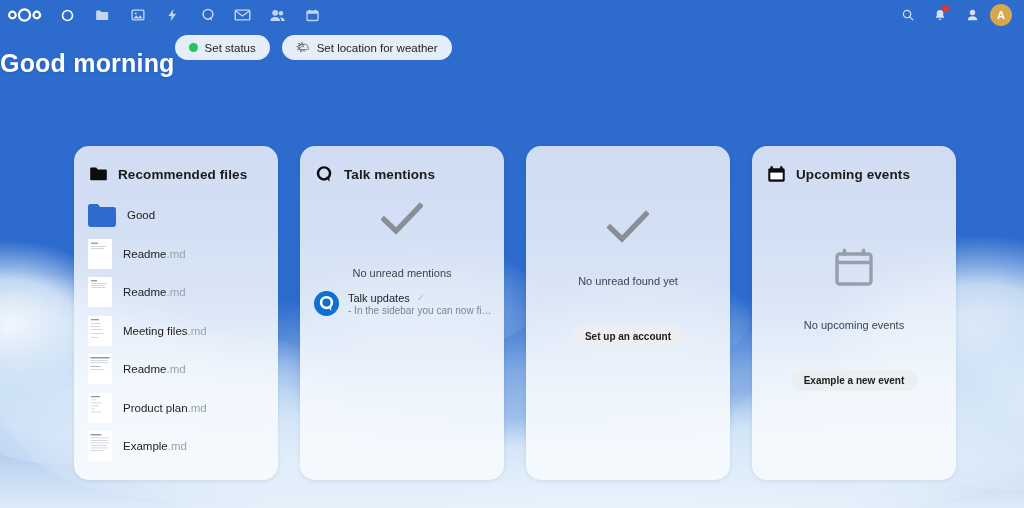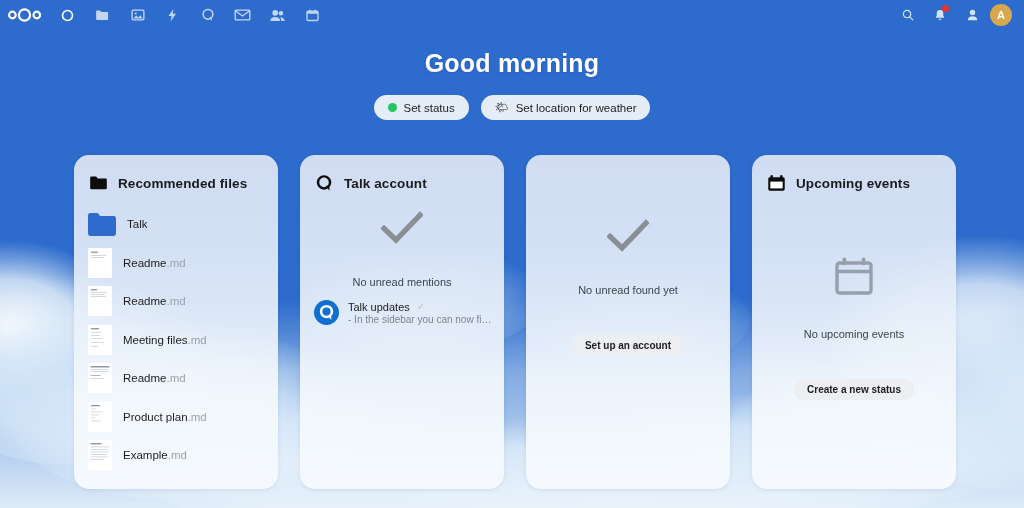--- a/index.html
+++ b/index.html
@@ -42,38 +42,38 @@
   #avatar {
     width:22px; height:22px; border-radius:50%; background:#d7a74e;
     display:flex; align-items:center; justify-content:center;
     color:#fff; font-size:11px; font-weight:600; cursor:pointer;
     margin-left:2px; margin-right:4px;
   }
 
   
   #greeting-wrap {
     position:absolute; top:0; left:0; width:1024px; z-index:20;
-    display:flex; flex-direction:column; align-items:center;
+    display:flex; flex-direction:row; align-items:center;
   }
   #greeting {
     margin-top:49px; color:#fff; font-size:25px; font-weight:bold; letter-spacing:.2px;
     text-shadow:0 1px 3px rgba(0,0,0,.10);
   }
   #status-row { margin-top:17px; display:flex; gap:12px; }
   .pill {
     height:25px; border-radius:13px; background:rgba(255,255,255,.88);
     display:flex; align-items:center; gap:7px; padding:0 14px;
     font-size:11.5px; color:#222; cursor:pointer; white-space:nowrap;
   }
   .pill .dot { width:9px; height:9px; border-radius:50%; background:#22c55e; flex:none; }
   .pill .sun { font-size:11px; line-height:1; flex:none; }
 
   
   #widgets {
-    position:absolute; top:155px; left:74px; z-index:20;
+    position:absolute; top:146px; left:74px; z-index:20;
     display:flex; gap:22px;
   }
   .widget {
     width:204px; height:334px; border-radius:15px;
     background:linear-gradient(180deg,
         rgba(214,224,243,.97) 0%,
         rgba(219,229,246,.95) 22%,
         rgba(232,240,250,.93) 48%,
         rgba(243,248,253,.94) 72%,
         rgba(246,250,254,.96) 100%);
@@ -290,21 +290,21 @@
       </span>
       <span class="w-title">Recommended files</span>
     </div>
 
     <div class="file-list">
 
       <div class="file-row">
         <svg class="folder-ico" viewBox="0 0 28 23">
           <path d="M0 2.4A2.4 2.4 0 0 1 2.4 0h7.3l2.5 2.9h13.4A2.4 2.4 0 0 1 28 5.3v15.3A2.4 2.4 0 0 1 25.6 23H2.4A2.4 2.4 0 0 1 0 20.6z" fill="#2d6bcc"></path>
         </svg>
-        <span class="fname"><span>Talk</span><span class="ext"></span></span>
+        <span class="fname"><span>Good</span><span class="ext"></span></span>
       </div>
 
       <div class="file-row">
         <svg class="thumb" viewBox="0 0 24 30">
           <rect width="24" height="30" fill="#fff"></rect>
           <rect x="3" y="3.5" width="7" height="1.6" fill="#9aa4b0"></rect>
           <rect x="3" y="7" width="15" height=".9" fill="#c9d1da"></rect>
           <rect x="3" y="9" width="13" height=".9" fill="#c9d1da"></rect>
         </svg>
         <span class="fname"><span>Readme</span><span class="ext">.md</span></span>
@@ -377,21 +377,21 @@
   </div>
 
   <div class="widget">
     <div class="w-head">
       <span class="w-icon">
         <svg width="19" height="19" viewBox="0 0 24 24">
           <circle cx="11.4" cy="10.6" r="7.6" fill="none" stroke="#0d0d0d" stroke-width="3.1"></circle>
           <path d="M13.4 15.2l5 6-.4-6.6z" fill="#0d0d0d"></path>
         </svg>
       </span>
-      <span class="w-title">Talk account</span>
+      <span class="w-title">Talk mentions</span>
     </div>
 
     <div class="empty-wrap">
       <span class="empty-check">
         <svg width="42" height="34" viewBox="0 0 42 34">
           <path d="M3 17.5L15 29 39 4" fill="none" stroke="#8a8f96" stroke-width="5.4" stroke-linecap="square"></path>
         </svg>
       </span>
       <span class="empty-text">No unread mentions</span>
     </div>
@@ -441,17 +441,17 @@
     <div class="empty-wrap" style="margin-top:44px;">
       <span class="empty-check">
         <svg width="42" height="42" viewBox="0 0 42 42">
           <rect x="4" y="8" width="34" height="30" rx="2.6" fill="none" stroke="#97a0aa" stroke-width="3.4"></rect>
           <path d="M4 16.5h34" stroke="#97a0aa" stroke-width="3.4"></path>
           <rect x="9.6" y="2.4" width="3.6" height="8" rx="1.8" fill="#97a0aa"></rect>
           <rect x="28.8" y="2.4" width="3.6" height="8" rx="1.8" fill="#97a0aa"></rect>
         </svg>
       </span>
       <span class="empty-text">No upcoming events</span>
-      <span class="empty-btn">Create a new status</span>
+      <span class="empty-btn">Example a new event</span>
     </div>
   </div>
 
 </div>
 
 </body></html>

